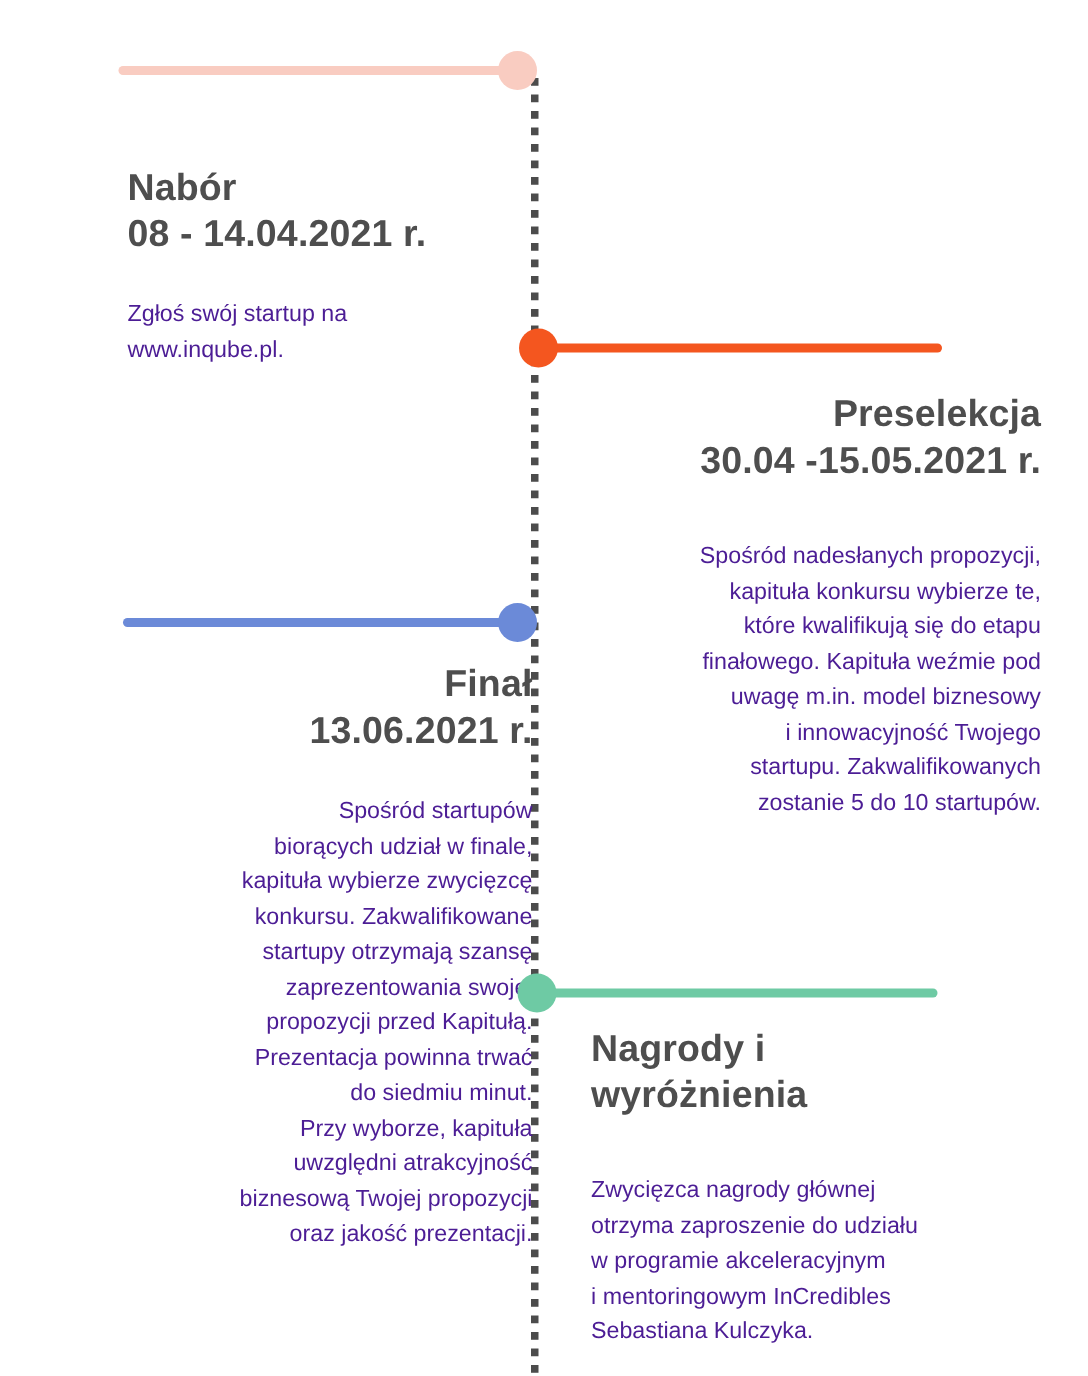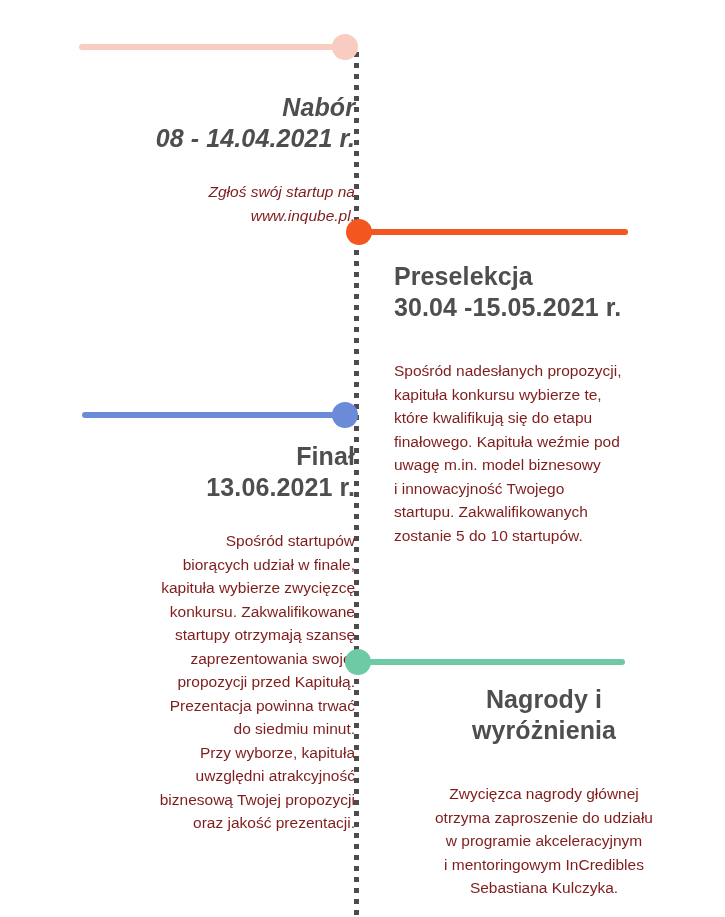--- a/index.html
+++ b/index.html
@@ -72,52 +72,52 @@
     font-weight: 600;
     letter-spacing: 0.1px;
     color: #4e4e4e;
     white-space: pre-line;
   }
   .block p {
     margin: 0;
     font-size: 15.5px;
     line-height: 23.5px;
     font-weight: 400;
-    color: #7f1d1d;
+    color: #4c1d95;
     white-space: pre-line;
   }
   .block .gap-sm { height: 26px; }
   .block .gap-lg { height: 36px; }
 </style>
 </head>
 <body>
 
 <div id="timeline-canvas">
 
   <div class="spine" style="background-image: linear-gradient(rgb(76, 76, 76) 0px, rgb(76, 76, 76) 5px, rgba(255, 255, 255, 0) 5px, rgba(255, 255, 255, 0) 11px);"></div>
 
   <div class="marker to-left" style="left:79px; top:34px; width:279px;">
     <div class="bar" style="left: 0px; right: 13px; background: rgb(249, 204, 193);"></div>
     <div class="dot" style="background: rgb(249, 204, 193);"></div>
   </div>
 
-  <div class="block" style="left:85px; top:92px; width:270px; text-align:right;font-style:italic;">
+  <div class="block" style="left:85px; top:110px; width:270px; text-align:left;">
     <h2>Nabór</h2>
     <h2>08 - 14.04.2021 r.</h2>
     <div class="gap-sm"></div>
     <p>Zgłoś swój startup na
 www.inqube.pl.</p>
   </div>
 
   <div class="marker to-right" style="left:346px; top:219px; width:282px;">
     <div class="bar" style="left: 13px; right: 0px; background: rgb(244, 86, 31);"></div>
     <div class="dot" style="background: rgb(244, 86, 31);"></div>
   </div>
 
-  <div class="block" style="left:394px; top:261px; width:300px; text-align:left;">
+  <div class="block" style="left:394px; top:261px; width:300px; text-align:right;">
     <h2>Preselekcja</h2>
     <h2>30.04 -15.05.2021 r.</h2>
     <div class="gap-lg"></div>
     <p>Spośród nadesłanych propozycji,
 kapituła konkursu wybierze te,
 które kwalifikują się do etapu
 finałowego. Kapituła weźmie pod
 uwagę m.in. model biznesowy
 i innowacyjność Twojego
 startupu. Zakwalifikowanych
@@ -146,21 +146,21 @@
 uwzględni atrakcyjność
 biznesową Twojej propozycji
 oraz jakość prezentacji.</p>
   </div>
 
   <div class="marker to-right" style="left:345px; top:649px; width:280px;">
     <div class="bar" style="left: 13px; right: 0px; background: rgb(110, 202, 164);"></div>
     <div class="dot" style="background: rgb(110, 202, 164);"></div>
   </div>
 
-  <div class="block" style="left:394px; top:684px; width:300px; text-align:center;">
+  <div class="block" style="left:394px; top:684px; width:300px; text-align:left;">
     <h2>Nagrody i
 wyróżnienia</h2>
     <div class="gap-lg"></div>
     <p>Zwycięzca nagrody głównej
 otrzyma zaproszenie do udziału
 w programie akceleracyjnym
 i mentoringowym  InCredibles
 Sebastiana Kulczyka.</p>
   </div>
 

